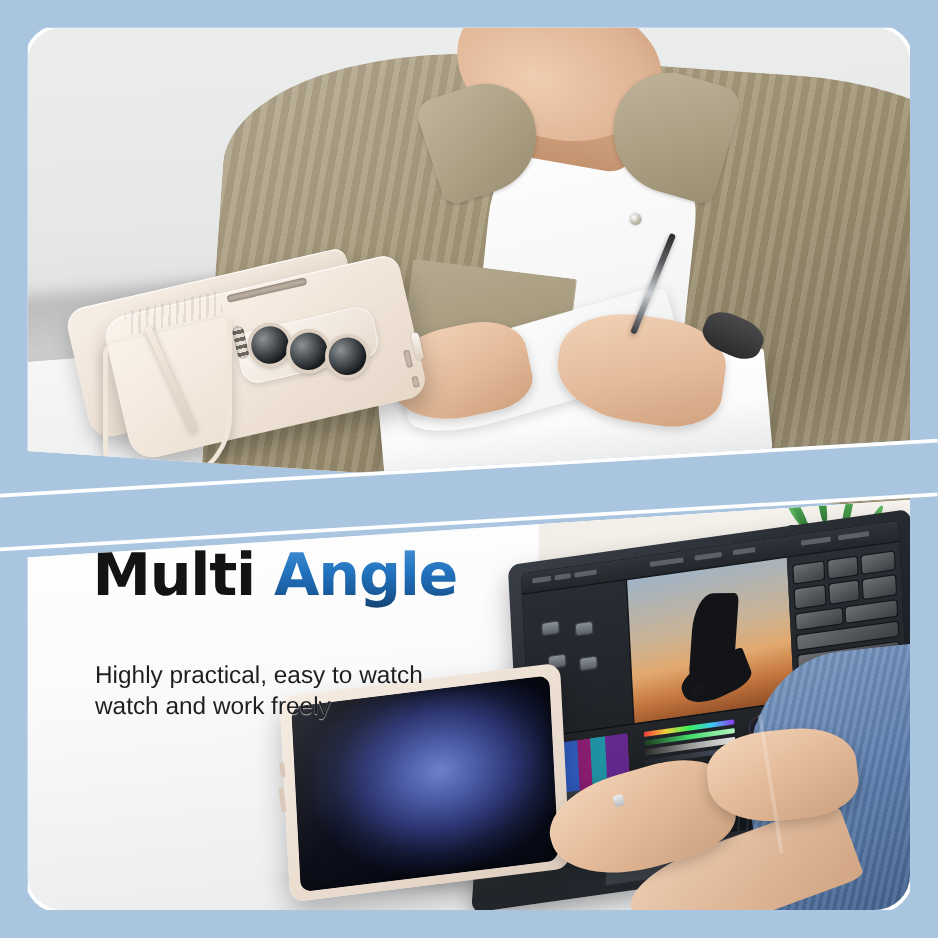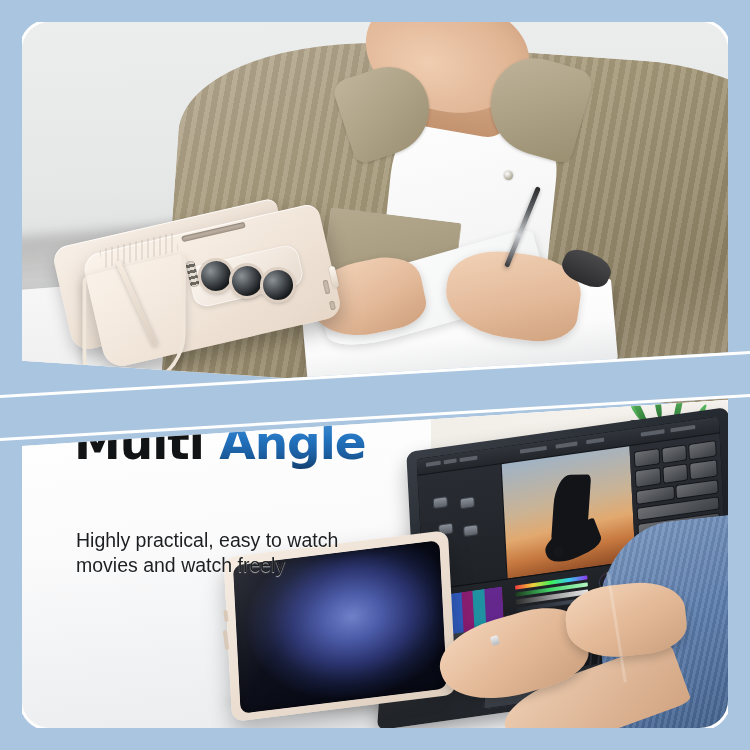--- a/index.html
+++ b/index.html
@@ -221,21 +221,21 @@
     position:absolute; inset:0;
     background:linear-gradient(174deg,#ffffff 0%, #fbfbfc 38%, #f0f1f2 72%, #e9eaec 100%);
   }
   .bottom-walllight {
     position:absolute; right:0; top:0; width:42%; height:58%;
     background:linear-gradient(200deg, #f7f4ef 0%, #efece6 70%, #e6e3dd 100%);
   }
 
   
   .headline {
-    position:absolute; left:52px; top:18px; z-index:6;
+    position:absolute; left:52px; top:36px; z-index:6;
     font-weight:bold; letter-spacing:-1px;
     font-size:47px; line-height:50px;
     font-family:"DejaVu Sans", sans-serif;
   }
   .hl-line { white-space:nowrap; }
   .w-dark {
     color:#111314;
     text-shadow:1px 2px 2px rgba(255,255,255,.65);
   }
   .w-blue {
@@ -542,21 +542,21 @@
       <div class="fold-screen"></div>
       <div class="fold-gloss"></div>
       <div class="fold-btn f1"></div>
       <div class="fold-btn f2"></div>
     </div>
 
     <div class="headline">
       <div class="hl-line"><span class="w-dark">Multi </span><span class="w-blue">Angle</span></div>
     </div>
     <div class="subhead">Highly practical, easy to watch
-movies and watch freely</div>
+watch and work freely</div>
   </div>
 
   <div class="gap-stripe">
     <div class="gap-edge-top"></div>
     <div class="gap-edge-bot"></div>
   </div>
 
 </div>
 
 </body></html>

